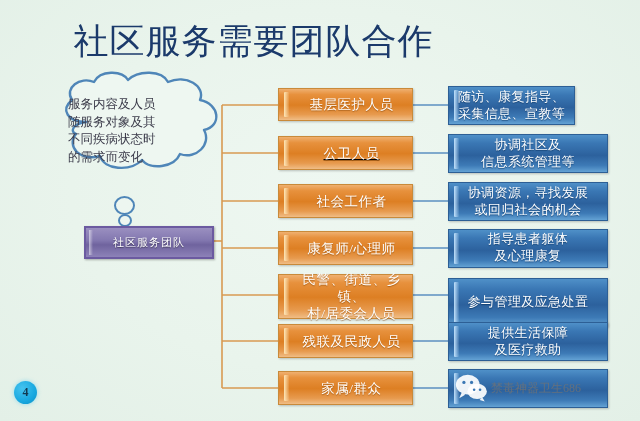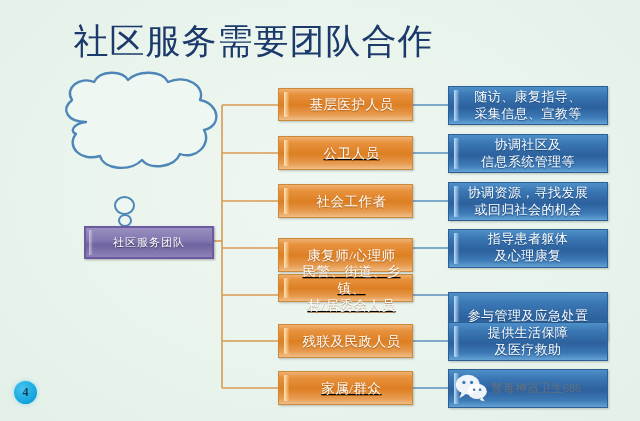--- a/index.html
+++ b/index.html
@@ -161,73 +161,79 @@
                C 54 0, 76 0, 82 10
                C 92 0, 116 0, 122 12
                C 140 4, 160 16, 154 30
                C 174 34, 176 56, 158 60
                C 166 74, 150 90, 134 84
                C 128 98, 104 100, 96 90
                C 84 102, 58 100, 54 86
                C 34 92, 20 76, 30 64
                C 24 62, 26 54, 40 52 Z" fill="#eef7f1" stroke="#4f86b8" stroke-width="2.4" stroke-linejoin="round"></path>
     </svg>
+    <div class="cloud-text">
+      <div>服务内容及人员</div>
+      <div>随服务对象及其</div>
+      <div>不同疾病状态时</div>
+      <div>的需求而变化</div>
+    </div>
   </div>
 
   <div class="bub bub1"></div>
   <div class="bub bub2"></div>
 
   <div class="root-box">
     <span>社区服务团队</span>
   </div>
 
   <div id="boxes">
       <div class="obox" style="top: 88px; height: 33px; width: 135px;">
         <span>基层医护人员</span>
       </div>
-      <div class="bbox" style="top: 86px; height: 39px; width: 160px;">
+      <div class="bbox" style="top: 86px; height: 39px; width: 127px;">
         <span>随访、康复指导、
 采集信息、宣教等</span>
       </div>
       <div class="obox" style="top: 136px; height: 34px; width: 135px; text-decoration: underline;">
         <span>公卫人员</span>
       </div>
       <div class="bbox" style="top: 134px; height: 39px; width: 160px;">
         <span>协调社区及
 信息系统管理等</span>
       </div>
       <div class="obox" style="top: 184px; height: 34px; width: 135px;">
         <span>社会工作者</span>
       </div>
       <div class="bbox" style="top: 182px; height: 39px; width: 160px;">
         <span>协调资源，寻找发展
 或回归社会的机会</span>
       </div>
-      <div class="obox" style="top: 238px; height: 34px; width: 135px;">
+      <div class="obox" style="top: 231px; height: 34px; width: 135px;">
         <span>康复师/心理师</span>
       </div>
       <div class="bbox" style="top: 229px; height: 39px; width: 160px; font-family: Liberation Mono, monospace;">
         <span>指导患者躯体
 及心理康复</span>
       </div>
-      <div class="obox" style="top: 274px; height: 28px; width: 135px; text-decoration: underline;">
+      <div class="obox" style="top: 274px; height: 45px; width: 135px;">
         <span>民警、街道、乡镇、
 村/居委会人员</span>
       </div>
-      <div class="bbox" style="top: 292px; height: 49px; width: 160px;">
+      <div class="bbox" style="top: 278px; height: 49px; width: 160px;">
         <span>参与管理及应急处置</span>
       </div>
       <div class="obox" style="top: 324px; height: 34px; width: 135px;">
         <span>残联及民政人员</span>
       </div>
       <div class="bbox" style="top: 322px; height: 39px; width: 160px;">
         <span>提供生活保障
 及医疗救助</span>
       </div>
-      <div class="obox" style="top: 371px; height: 34px; width: 135px; text-decoration: underline;">
+      <div class="obox" style="top: 371px; height: 34px; width: 135px;">
         <span>家属/群众</span>
       </div>
       <div class="bbox" style="top: 369px; height: 39px; width: 160px;">
         <span></span>
       </div>
     </div>
 
   <div class="wm">
     <svg class="wm-logo" viewBox="0 0 40 34">
       <ellipse cx="15" cy="13" rx="14" ry="11.5" fill="#ffffff" opacity="0.92"></ellipse>

